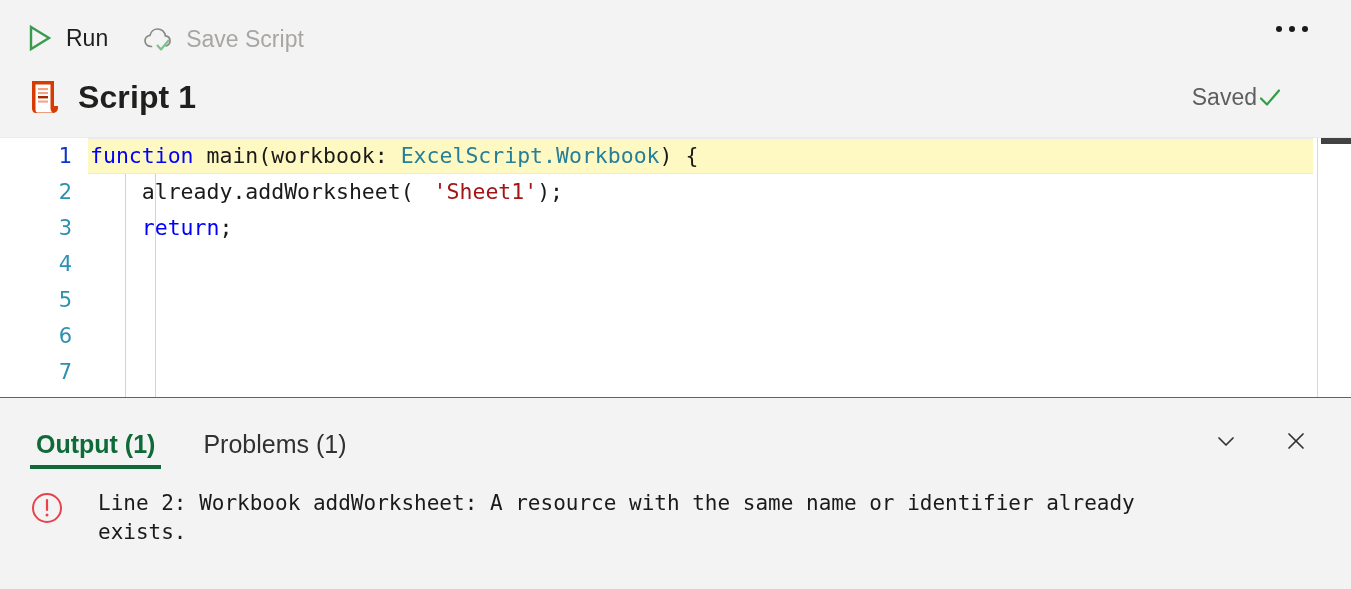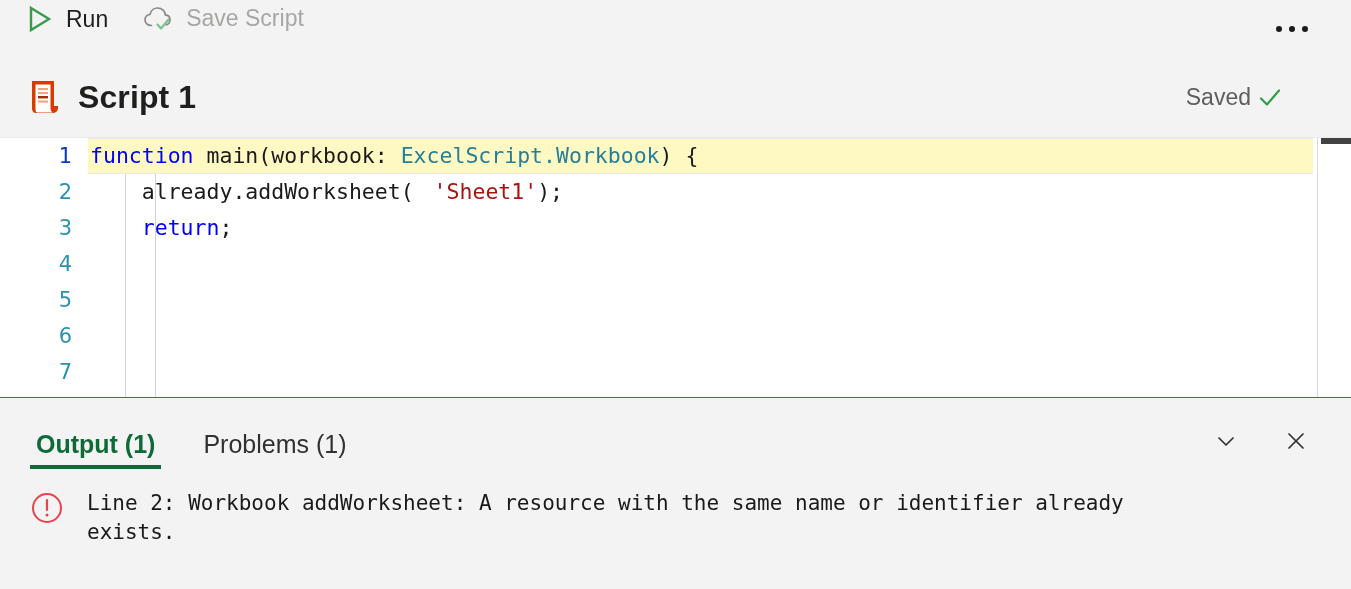--- a/index.html
+++ b/index.html
@@ -22,21 +22,21 @@
     background: #f3f3f3;
     display: flex;
     flex-direction: column;
   }
 
   
   .toolbar {
     height: 57px;
     background: #f3f3f3;
     display: flex;
-    align-items: flex-start;
+    align-items: flex-end;
     flex: 0 0 auto;
     position: relative;
   }
   .tb-btn {
     display: flex;
     align-items: center;
     gap: 12px;
     padding: 4px 10px;
     margin-left: 14px;
     border: none;
@@ -96,21 +96,21 @@
     margin-left: 16px;
     letter-spacing: 0.1px;
   }
   .saved-wrap {
     position: absolute;
     right: 68px;
     top: 50%;
     transform: translateY(-50%);
     display: flex;
     align-items: center;
-    gap: 6px;
+    gap: 0;
   }
   .saved-text {
     font-size: 23px;
     color: #605e5c;
   }
   .icon-check { width: 26px; height: 26px; display: block; }
 
   
   .editor {
     position: relative;
@@ -260,21 +260,21 @@
     display: flex;
     align-items: center;
     justify-content: center;
   }
   .icon-chevron, .icon-close { width: 26px; height: 26px; display: block; }
 
   .panel-body {
     padding: 18px 30px 0 30px;
     display: flex;
     align-items: flex-start;
-    gap: 23px;
+    gap: 34px;
   }
   .icon-error { width: 34px; height: 34px; display: block; flex: 0 0 auto; margin-top: 2px; }
   .error-msg {
     font-family: "DejaVu Sans Mono", monospace;
     font-size: 21px;
     line-height: 29px;
     color: #1b1a19;
     max-width: 1110px;
     white-space: pre-wrap;
   }

